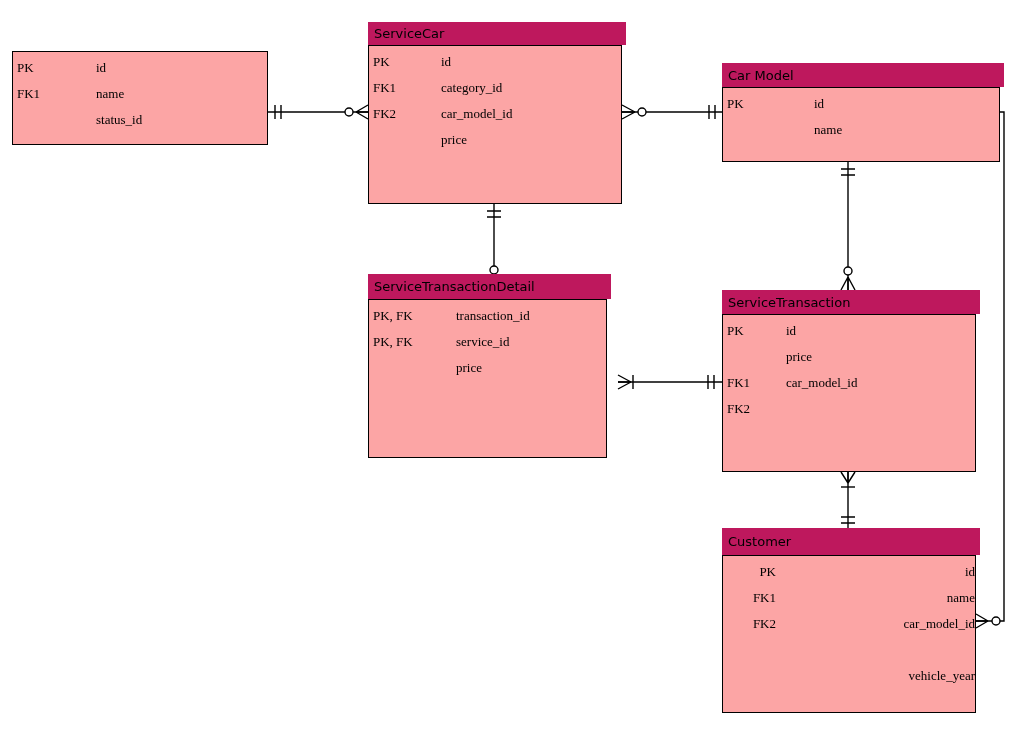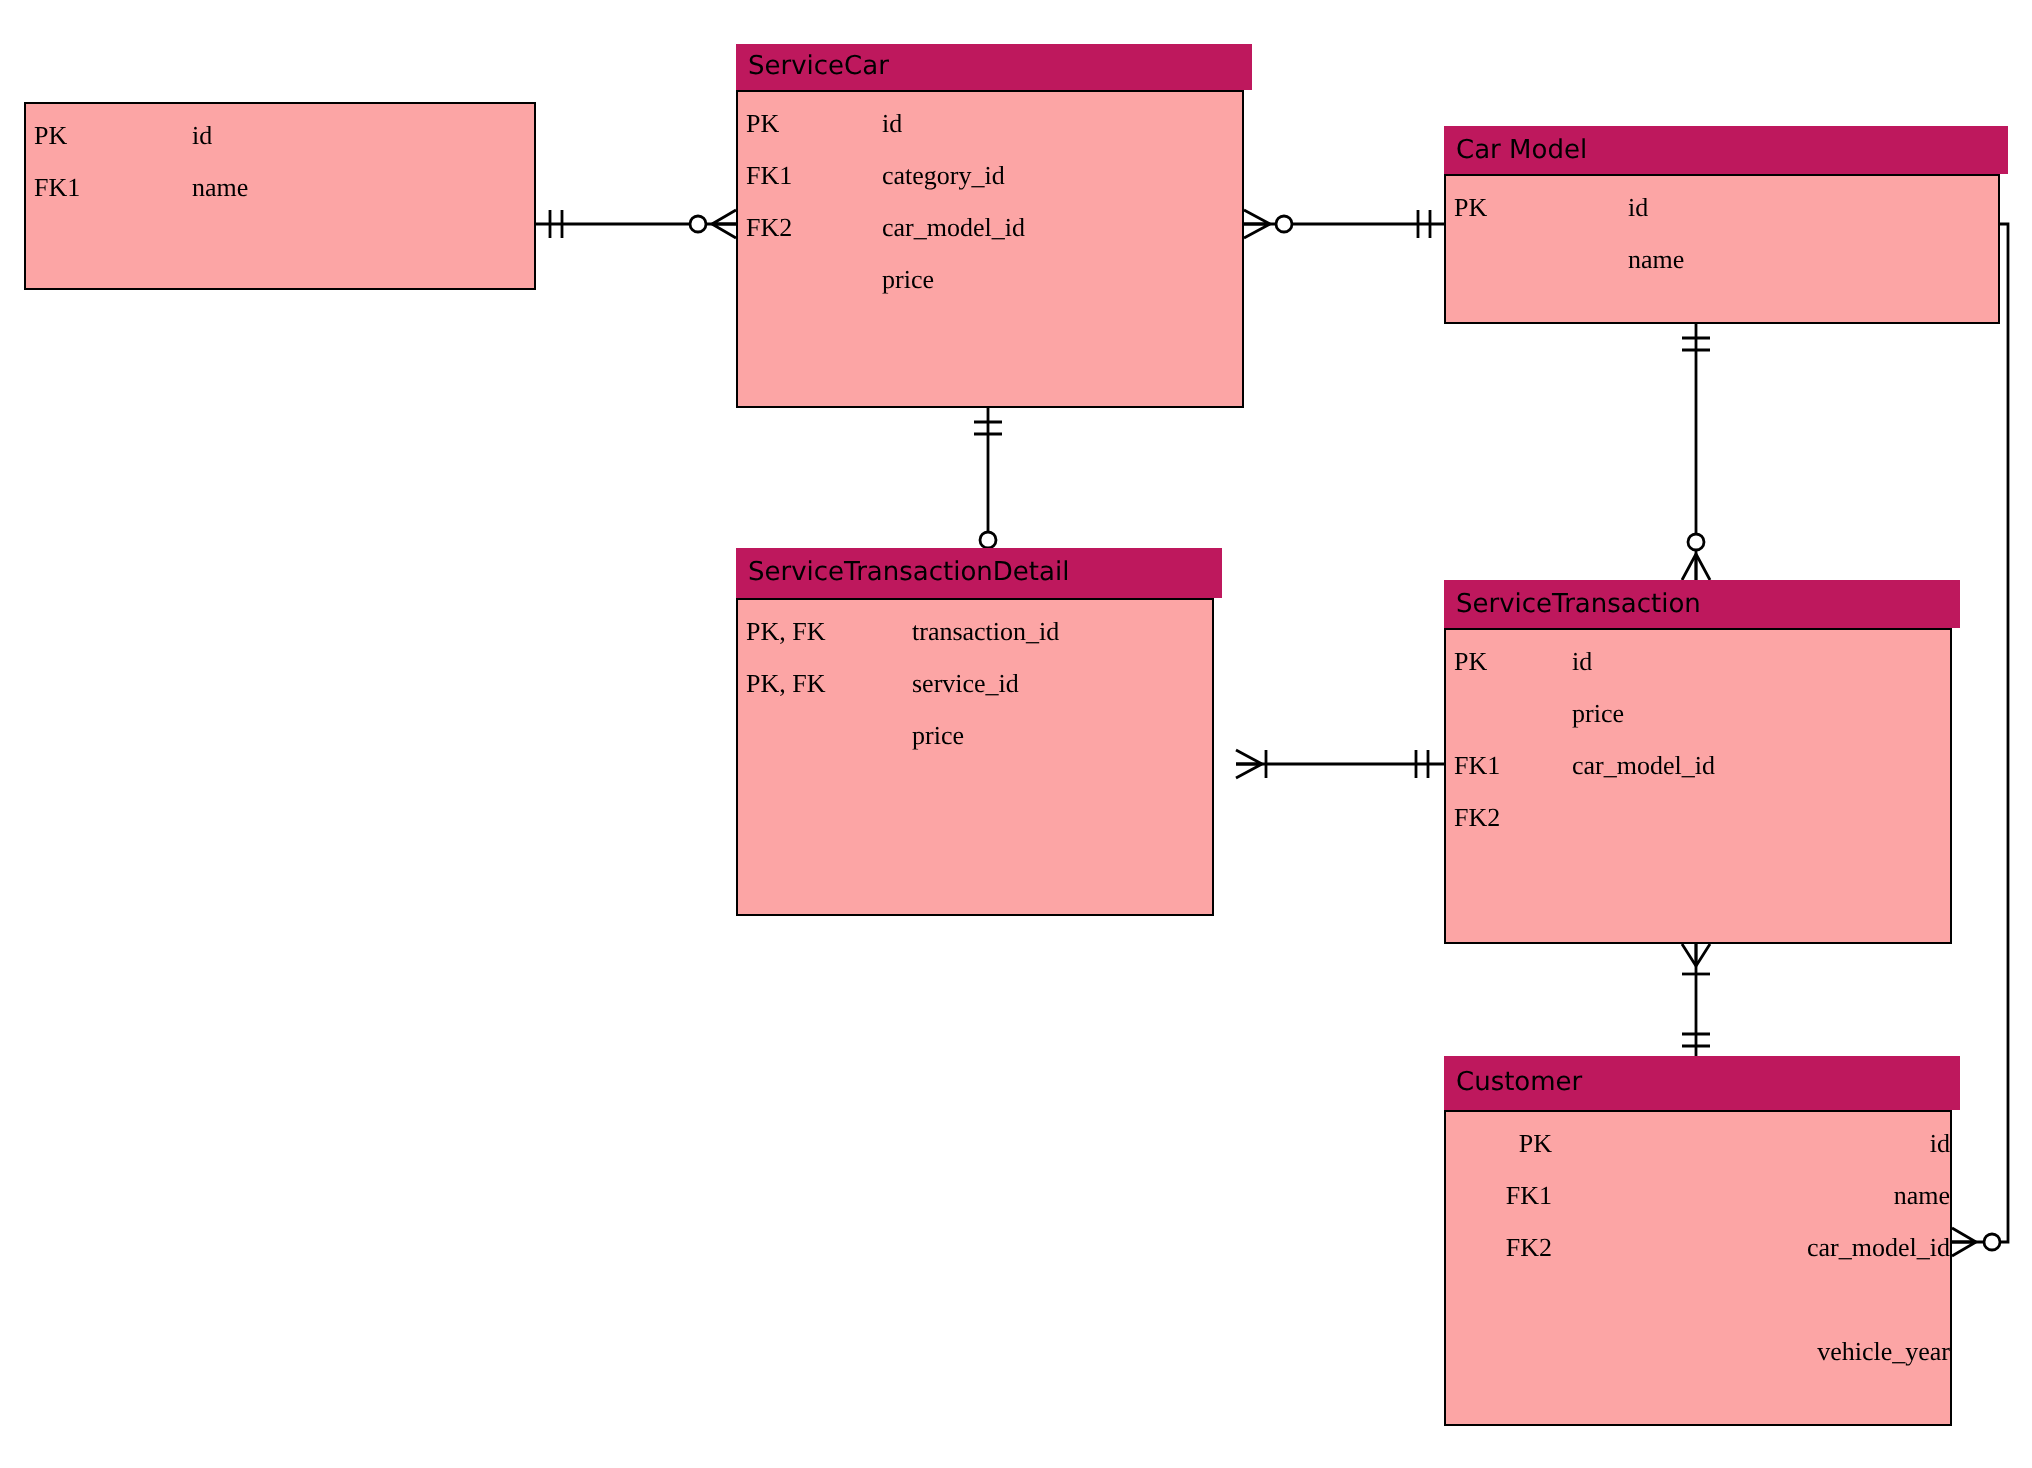--- a/index.html
+++ b/index.html
@@ -76,20 +76,24 @@
 
   <div class="entity" style="left:12px;top:51px;width:256px;--hh:27px;--bh:94px;--kw:79px;">
     <div class="entity-body">
         <div class="erow">
           <span class="kcell">PK</span>
           <span class="ncell">id</span>
         </div>
         <div class="erow">
           <span class="kcell">FK1</span>
           <span class="ncell">name</span>
+        </div>
+        <div class="erow">
+          <span class="kcell"></span>
+          <span class="ncell">status_id</span>
         </div>
       </div>
   </div>
 
   <div class="entity" style="left:368px;top:22px;width:254px;--hh:23px;--bh:159px;--kw:68px;">
     <div class="entity-header">ServiceCar</div>
     <div class="entity-body">
         <div class="erow">
           <span class="kcell">PK</span>
           <span class="ncell">id</span>

